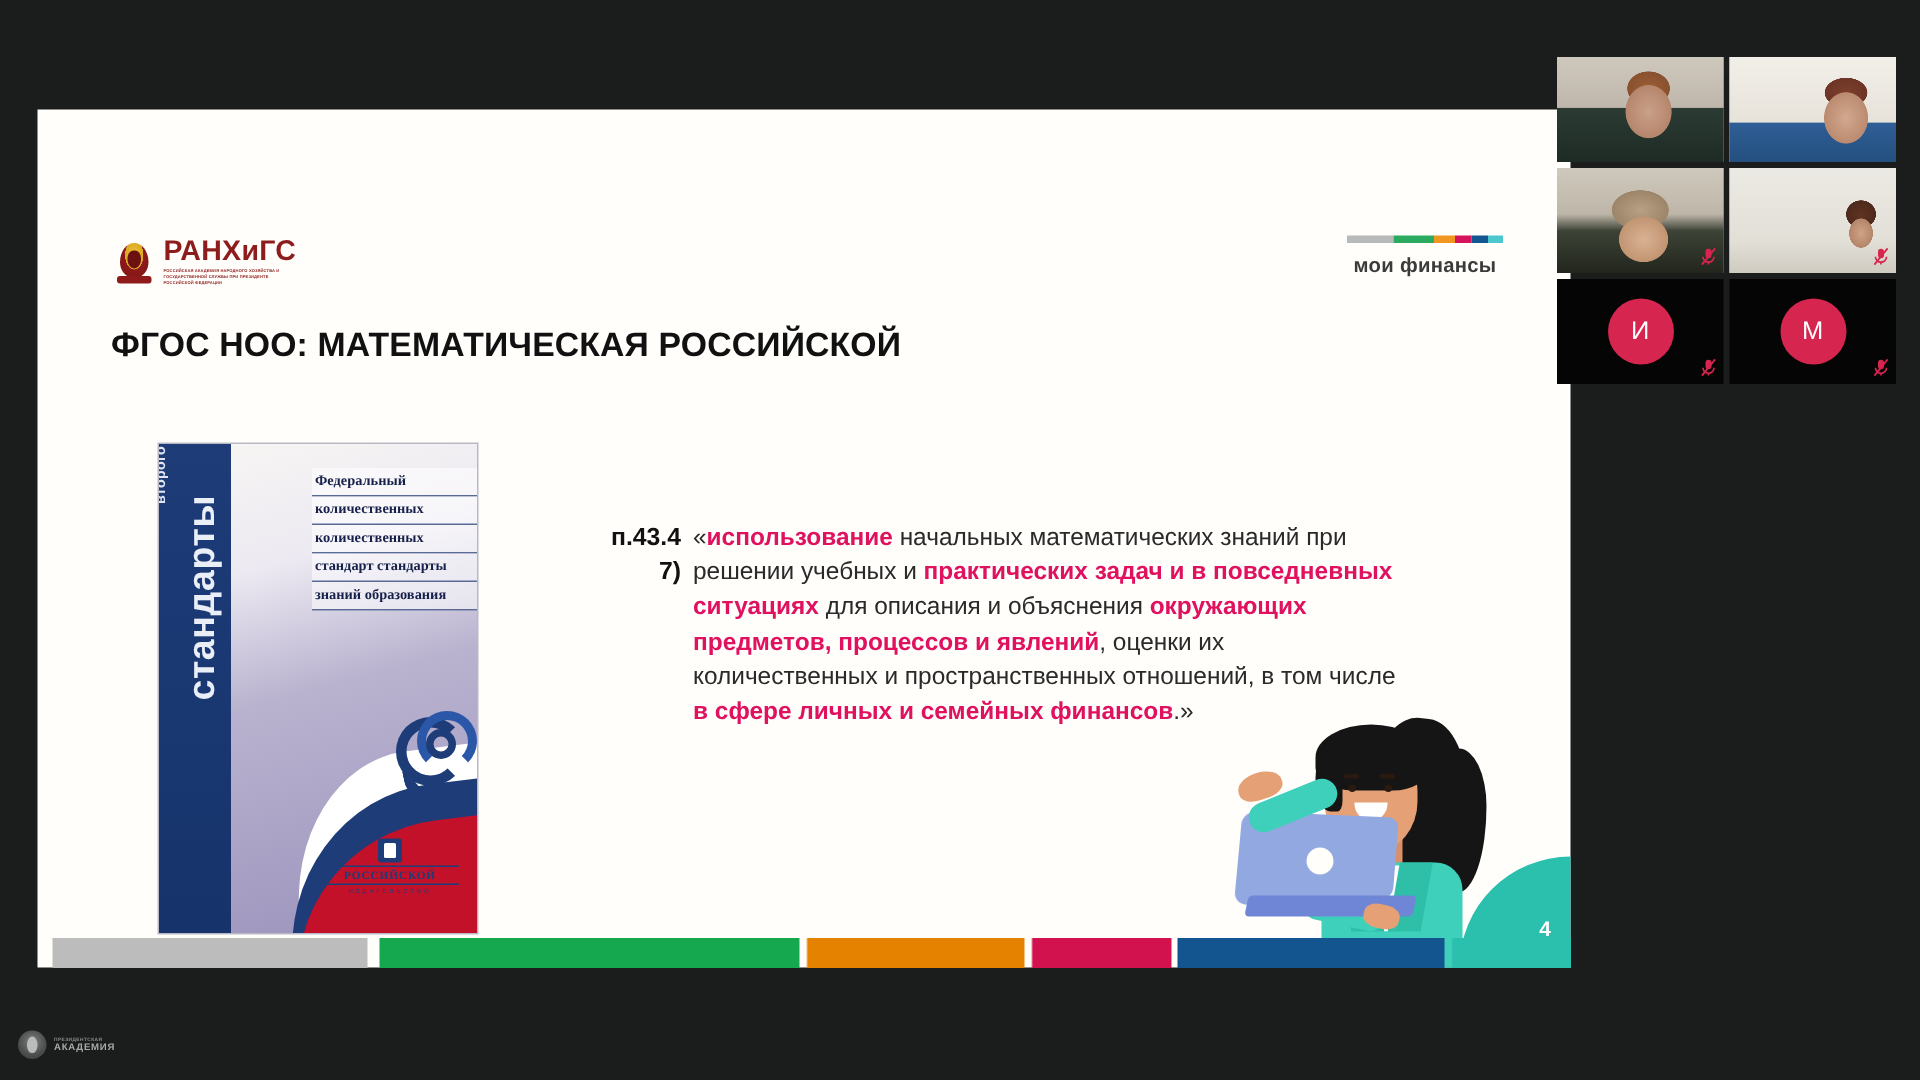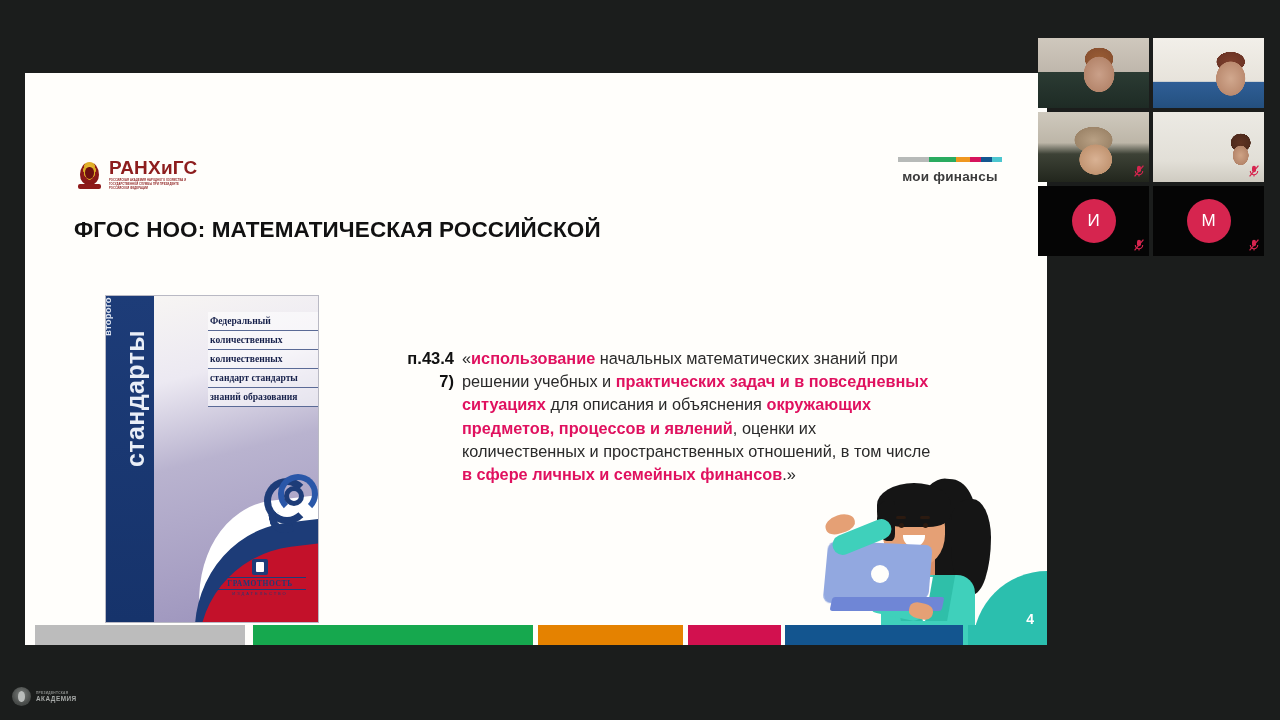--- a/index.html
+++ b/index.html
@@ -394,21 +394,21 @@
         <div class="bk-swoosh-b"></div>
         <div class="bk-swoosh-r"></div>
         <div class="bk-emblem">
           <div class="r1"></div>
             <div class="r2"></div>
             <div class="r3"></div>
             <div class="tail"></div>
         </div>
         <div class="bk-pub">
           <div class="bk-pub-ic"></div>
-          <div class="bk-pub-n">ГРАМОТНОСТЬ</div>
+          <div class="bk-pub-n">РОССИЙСКОЙ</div>
           <div class="bk-pub-s">ИЗДАТЕЛЬСТВО</div>
         </div>
       </div>
       <div class="bk-spine">
         <div class="bk-spine-word">стандарты</div>
         <div class="bk-spine-sub">второго поколения</div>
       </div>
     </div>
 
     <div id="clause">

